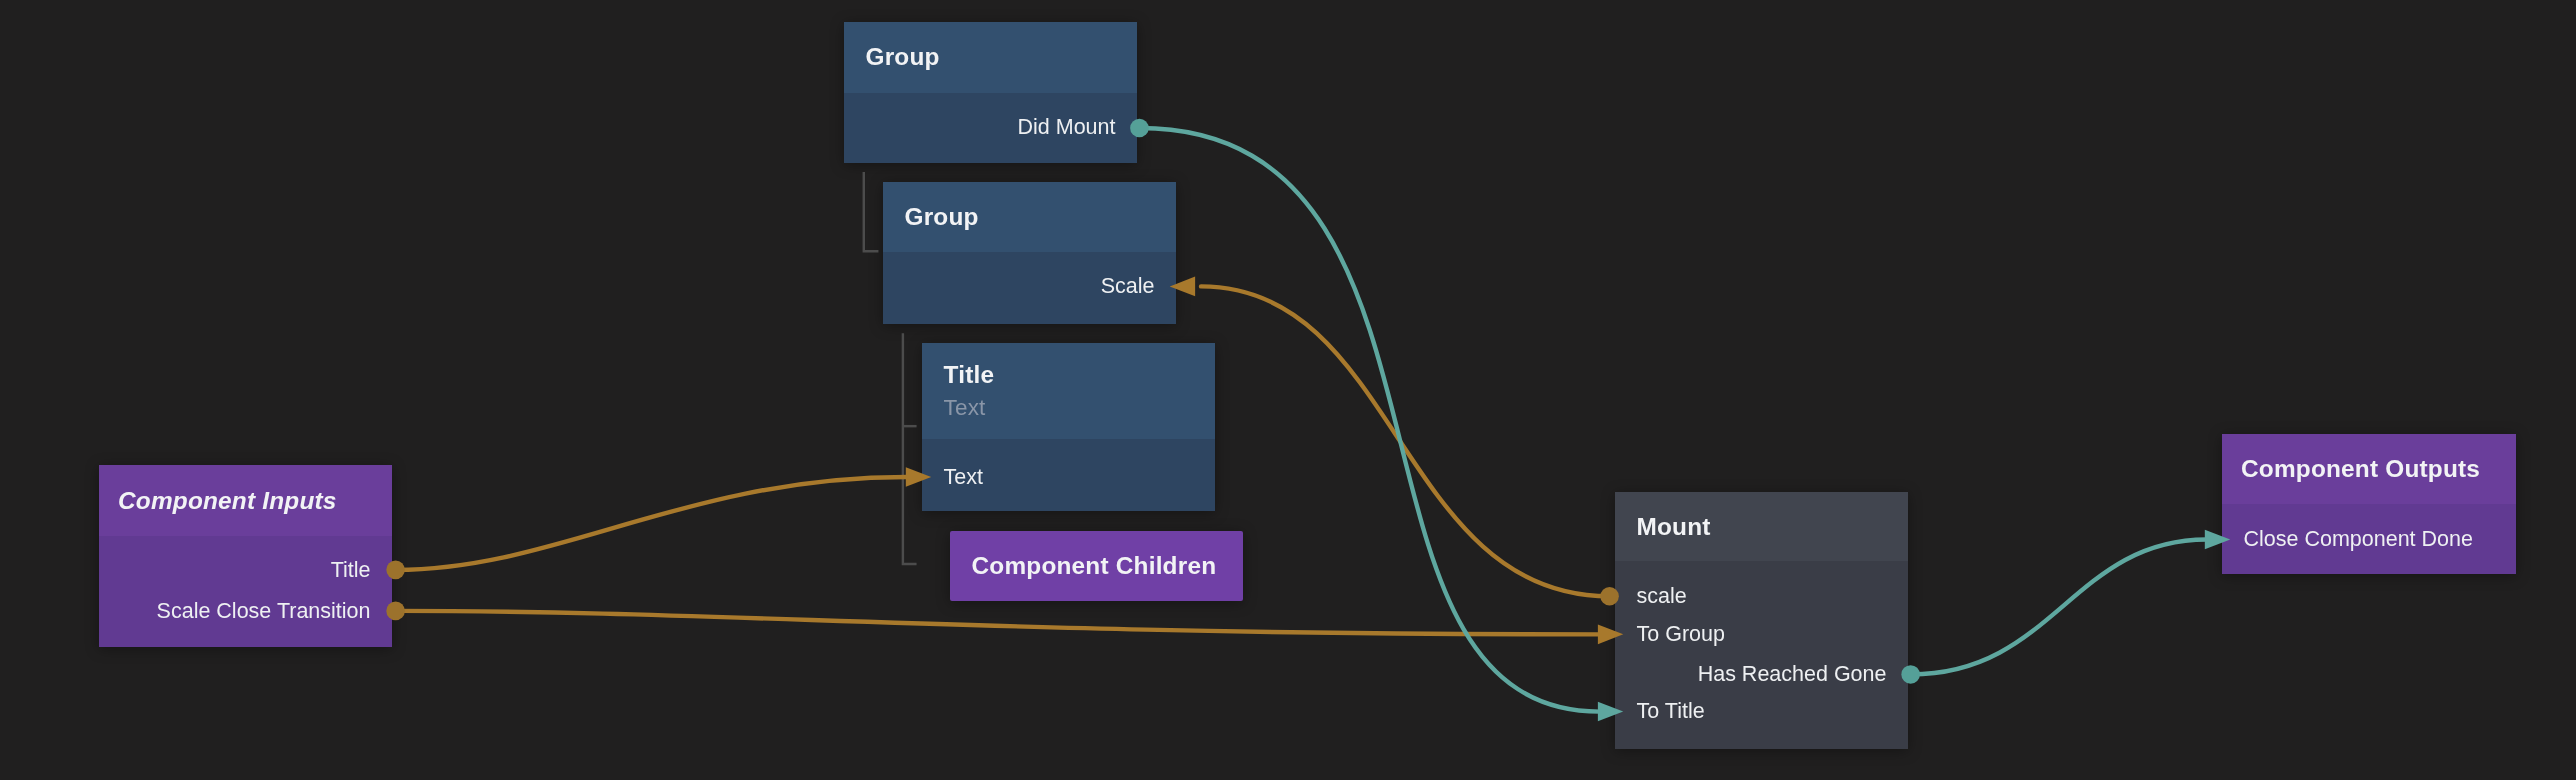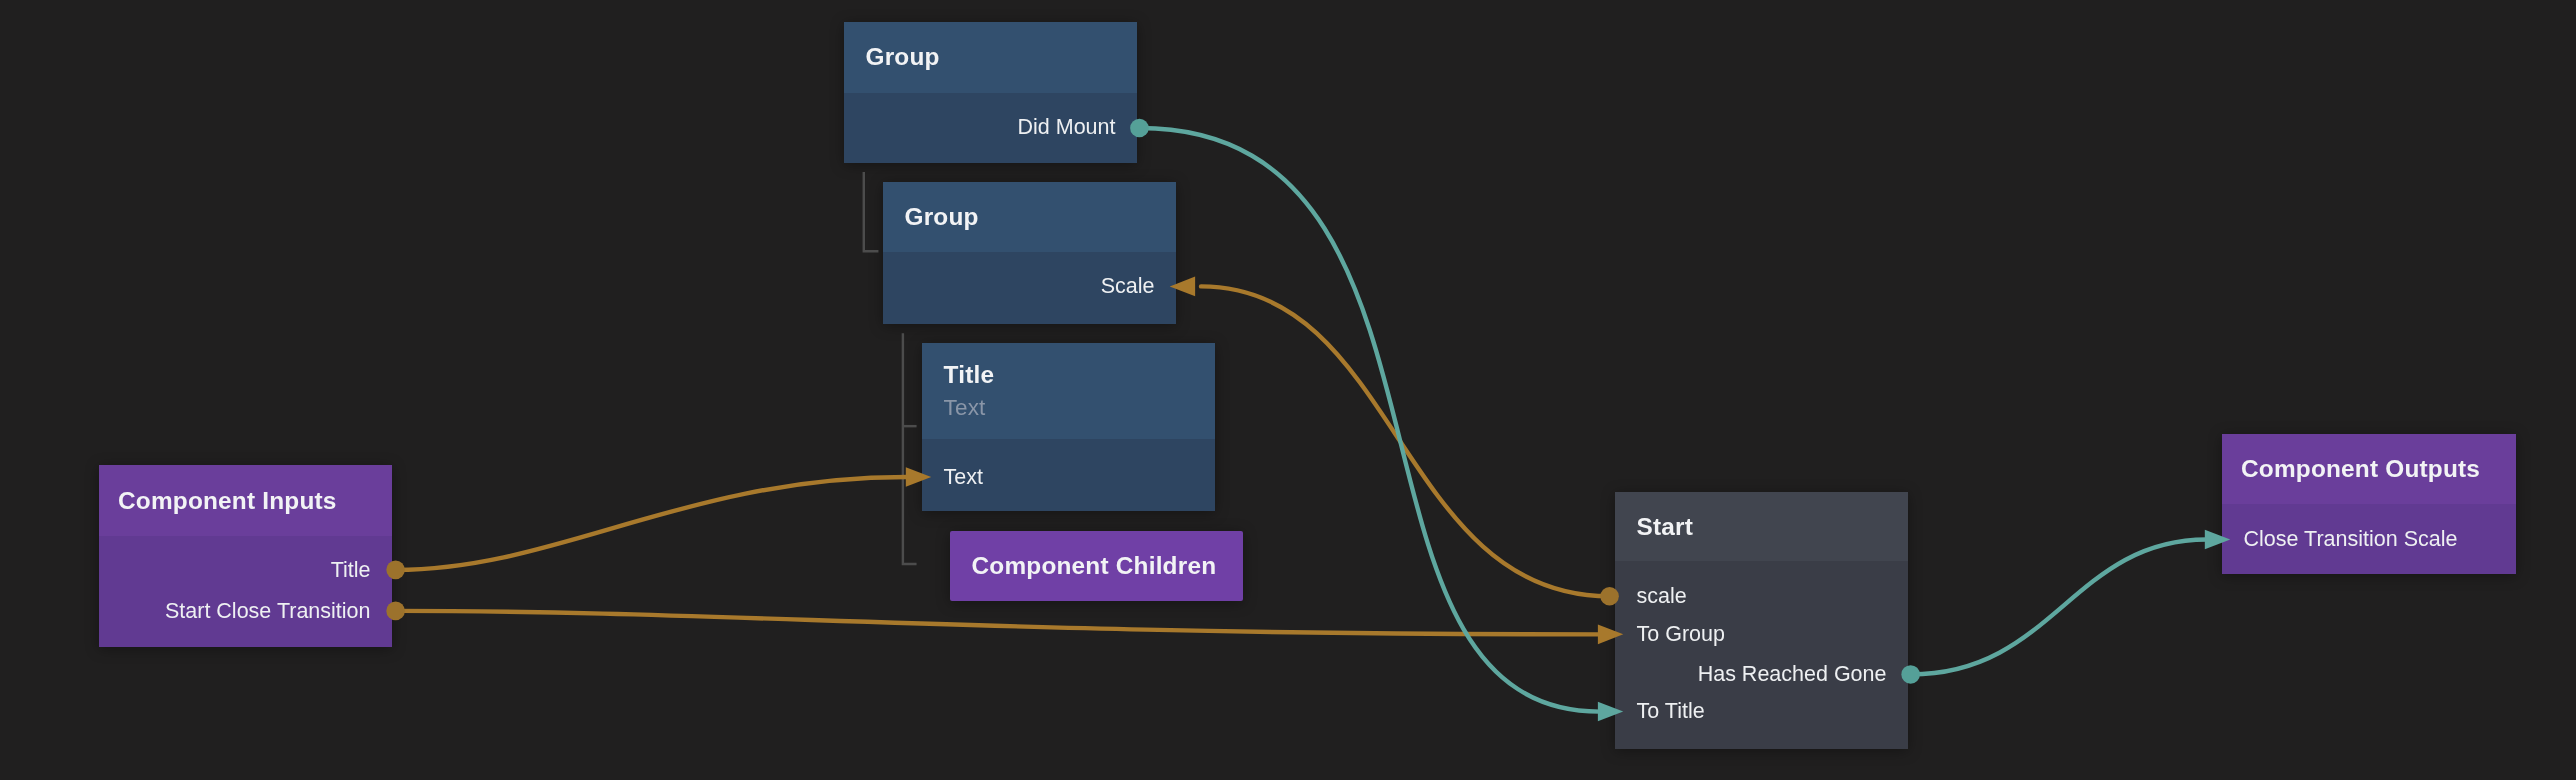--- a/index.html
+++ b/index.html
@@ -79,47 +79,47 @@
     </div>
   </div>
 
   <div class="node children" style="left:922px;top:531px;width:293px;height:70px;margin-left:28px;">
     <div class="node-header" style="height:70px;background:transparent;">
       <span>Component Children</span>
     </div>
   </div>
 
   <div class="node purple" style="left:99px;top:465px;width:293px;height:182px;">
-    <div class="node-header" style="height:71px;">
+    <div class="node-header" style="height:71px;font-style:italic;">
       <span>Component Inputs</span>
     </div>
     <div class="node-body" style="top:71px;">
       <div class="port right" style="top:14.7px;">Title</div>
-      <div class="port right" style="top:56px;">Start Close Transition</div>
+      <div class="port right" style="top:56px;">Scale Close Transition</div>
     </div>
   </div>
 
   <div class="node gray" style="left:1615px;top:492px;width:293px;height:257px;">
     <div class="node-header" style="height:69px;">
-      <span>Start</span>
+      <span>Mount</span>
     </div>
     <div class="node-body" style="top:69px;">
       <div class="port left" style="top:15.6px;">scale</div>
       <div class="port left" style="top:54px;">To Group</div>
       <div class="port right" style="top:94px;">Has Reached Gone</div>
       <div class="port left" style="top:131px;">To Title</div>
     </div>
   </div>
 
   <div class="node purple" style="left:2222px;top:434px;width:294px;height:140px;">
     <div class="node-header" style="height:70px;">
       <span>Component Outputs</span>
     </div>
     <div class="node-body" style="top:70px;">
-      <div class="port left" style="top:15.6px;">Close Transition Scale</div>
+      <div class="port left" style="top:15.6px;">Close Component Done</div>
     </div>
   </div>
 
   <svg id="wires" width="2576" height="780" viewBox="0 0 2634 798">
 
     <path d="M 883 176 V 257 H 898" fill="none" style="stroke:var(--hierarchy_line)" stroke-width="2.5"></path>
     <path d="M 923 341 V 577 H 937" fill="none" style="stroke:var(--hierarchy_line)" stroke-width="2.5"></path>
     <path d="M 923 436 H 937" fill="none" style="stroke:var(--hierarchy_line)" stroke-width="2.5"></path>
 
     <path d="M 404 583 C 570 583 700 488 927 488" fill="none" style="stroke:var(--edge_orange)" stroke-width="4.5" stroke-linecap="round"></path>

